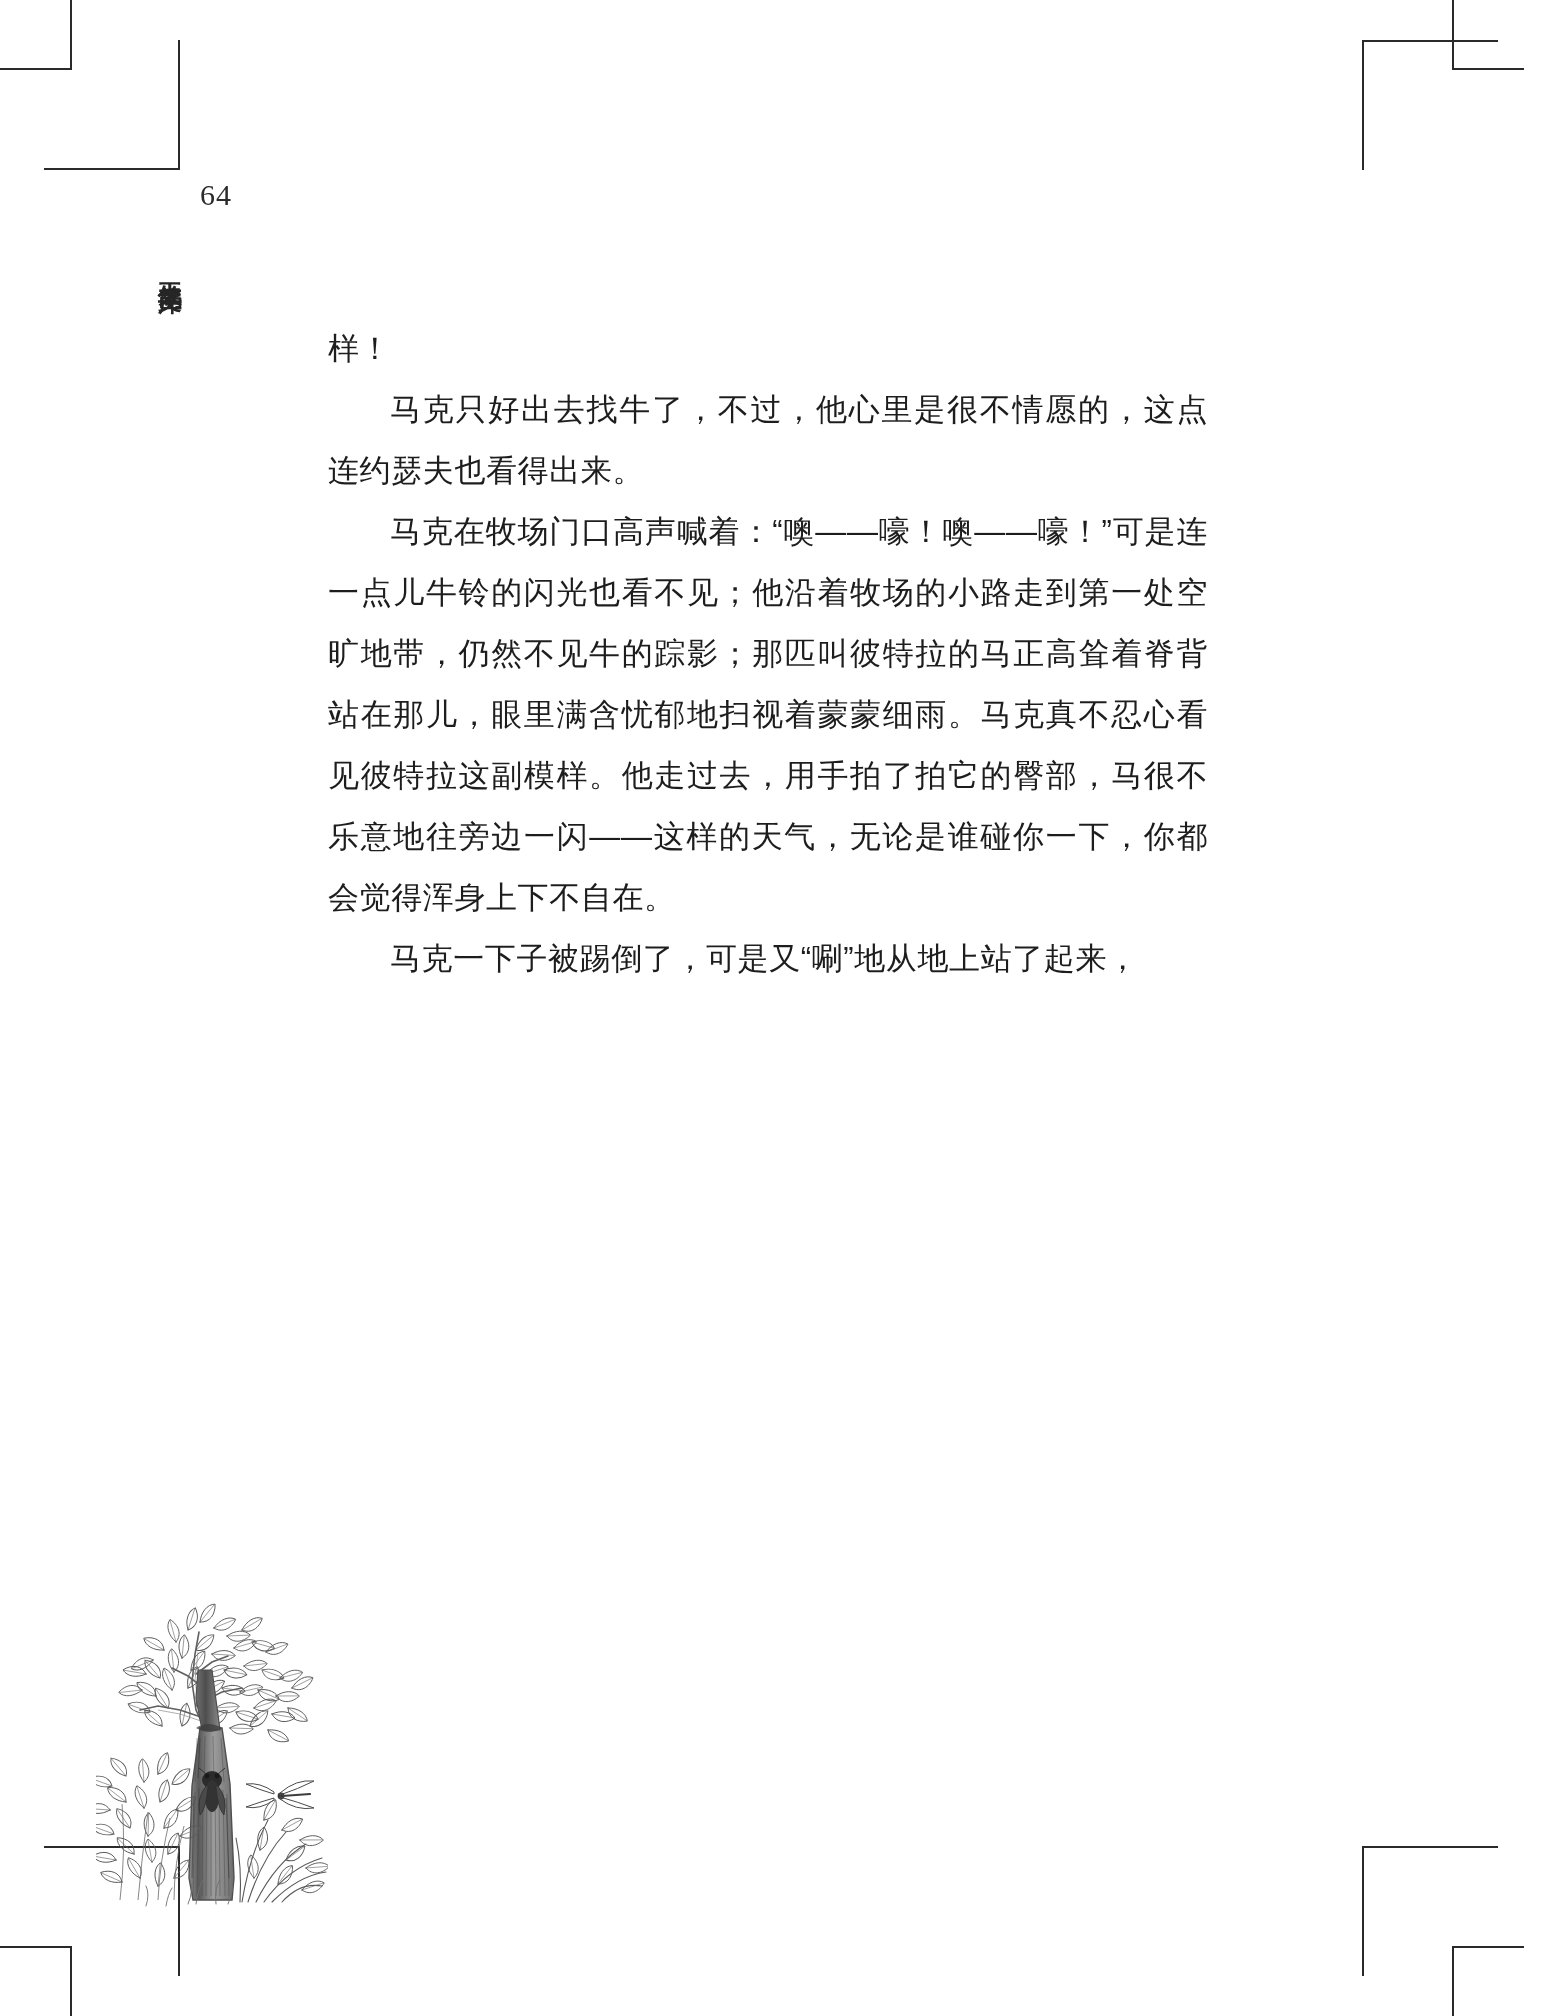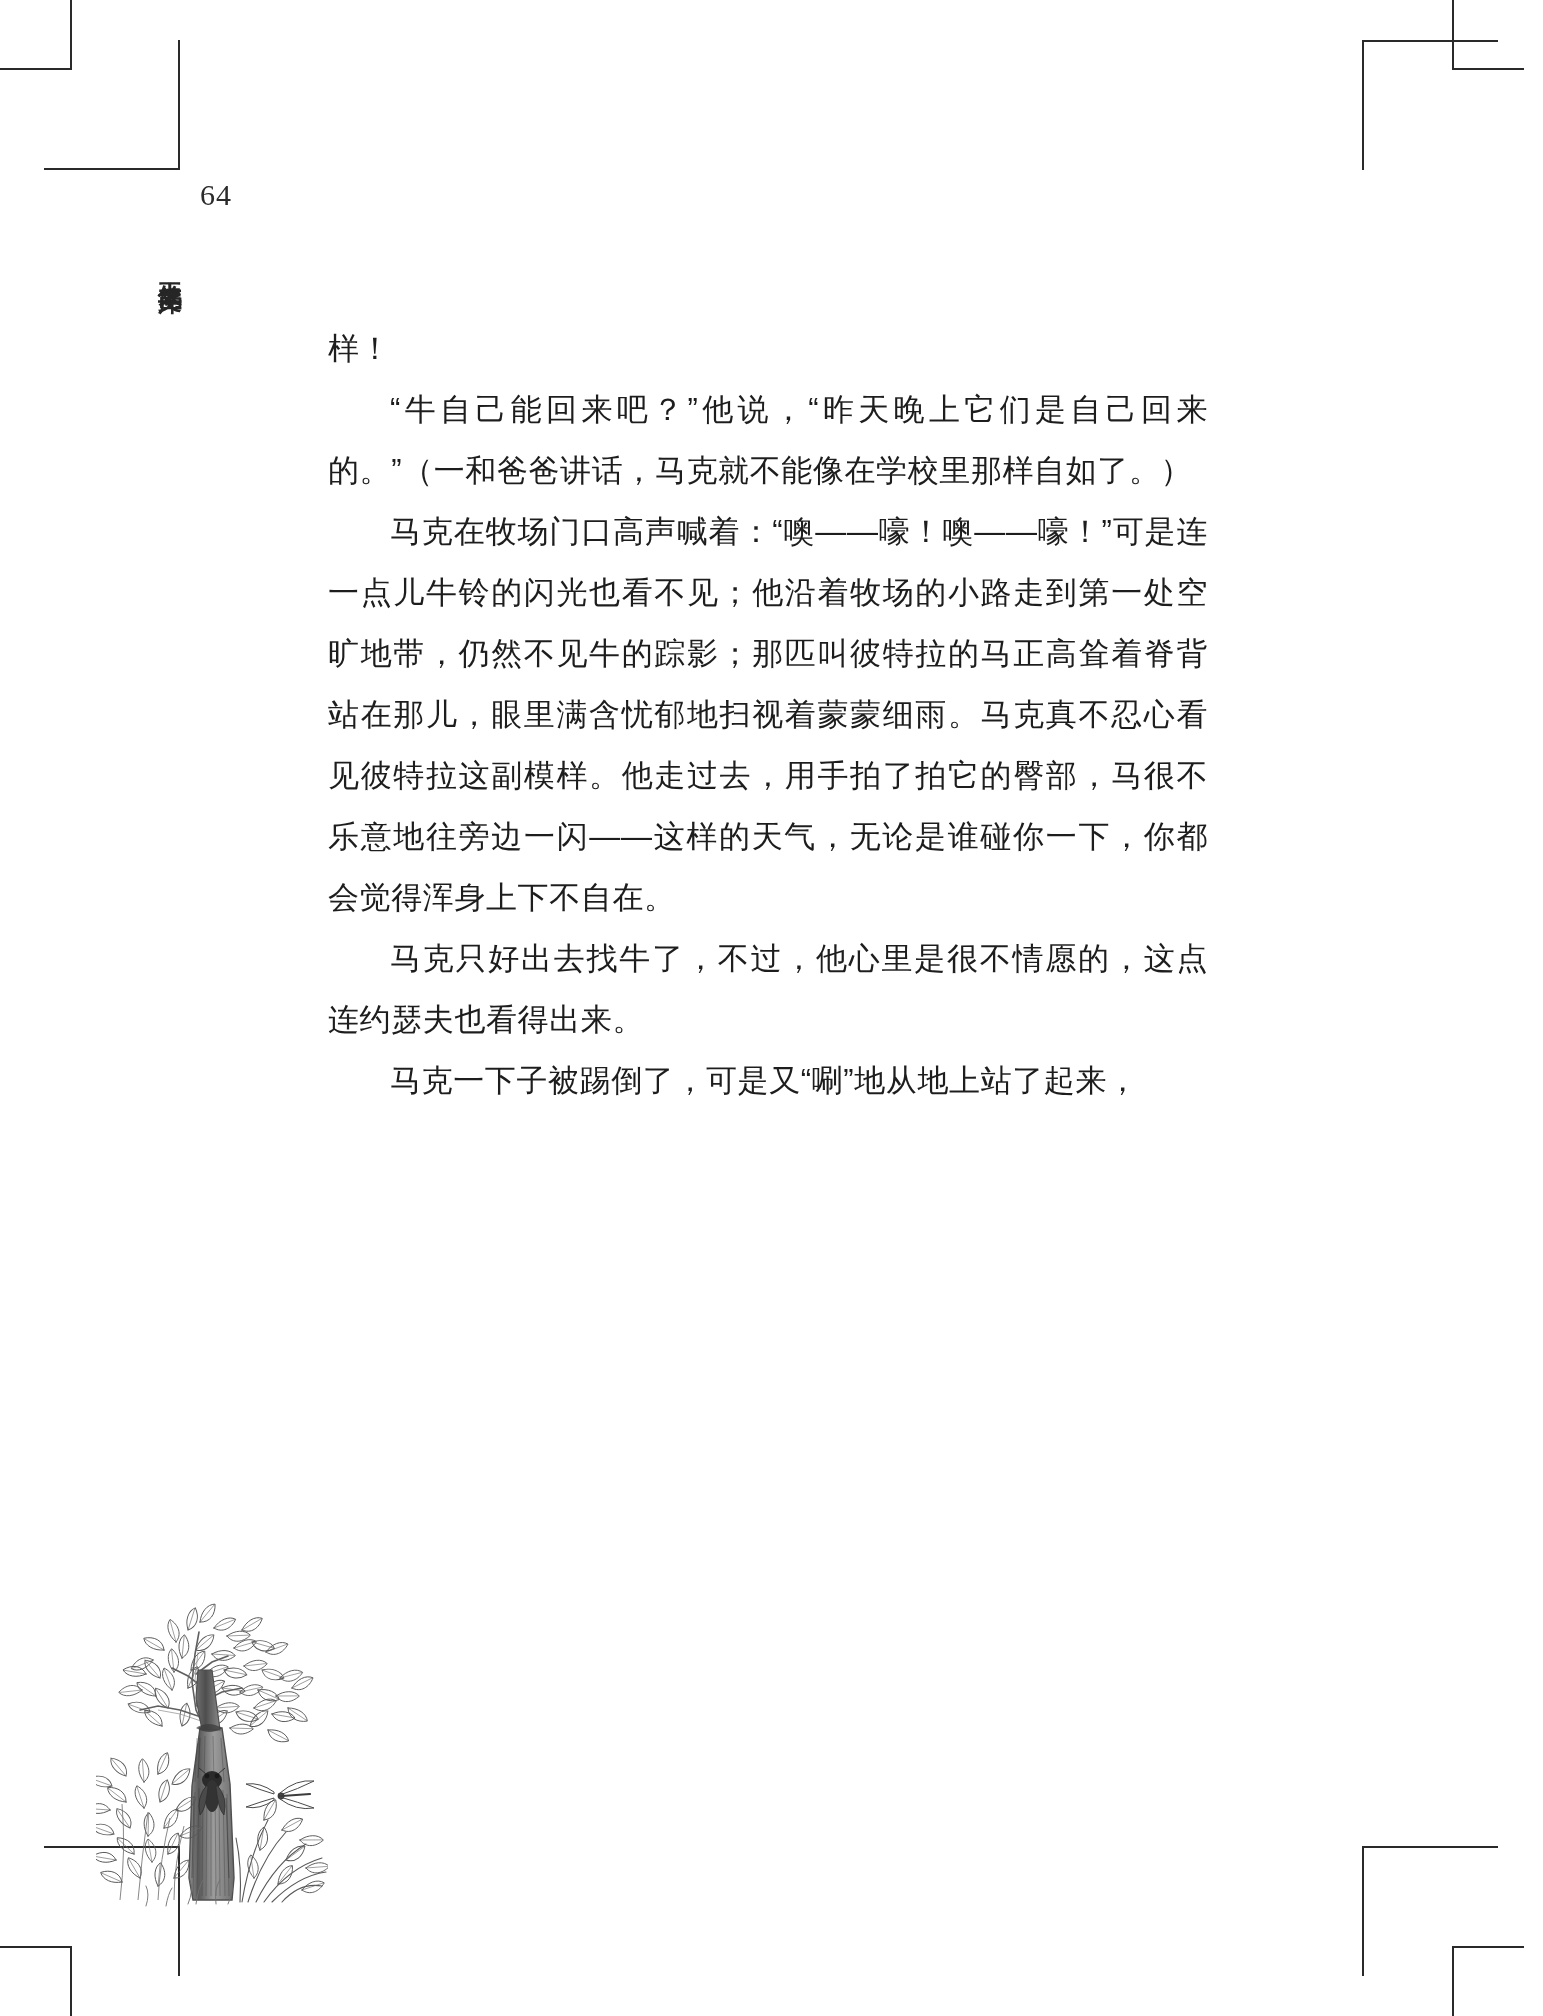--- a/index.html
+++ b/index.html
@@ -130,23 +130,22 @@
     <div class="crop cm-br-v2"></div>
     <div class="crop cm-br-h2"></div>
   </div>
 
   <div class="folio">64</div>
 
   <div class="series-title">大王鸽文库</div>
 
   <div class="body-col">
     <p class="para noindent">样！</p>
-    <p class="para indent">“牛自己能回来吧？”他说，“昨天晚上它们是自己回来的。”（一和爸爸讲话，马克就不能像在学校里那样自如了。）</p>
+    <p class="para indent">马克只好出去找牛了，不过，他心里是很不情愿的，这点连约瑟夫也看得出来。</p>
     <p class="para indent">马克在牧场门口高声喊着：“噢——嚎！噢——嚎！”可是连一点儿牛铃的闪光也看不见；他沿着牧场的小路走到第一处空旷地带，仍然不见牛的踪影；那匹叫彼特拉的马正高耸着脊背站在那儿，眼里满含忧郁地扫视着蒙蒙细雨。马克真不忍心看见彼特拉这副模样。他走过去，用手拍了拍它的臀部，马很不乐意地往旁边一闪——这样的天气，无论是谁碰你一下，你都会觉得浑身上下不自在。</p>
-    <p class="para indent">马克只好出去找牛了，不过，他心里是很不情愿的，这点连约瑟夫也看得出来。</p>
     <p class="para indent">马克一下子被踢倒了，可是又“唰”地从地上站了起来，</p>
   </div>
 
   <div class="illustration">
     <svg viewBox="0 0 232 330" xmlns="http://www.w3.org/2000/svg">
       <defs>
         <linearGradient id="barkG" x1="0" y1="0" x2="1" y2="0">
           <stop offset="0%" stop-color="#8d8d8d"></stop>
           <stop offset="22%" stop-color="#5a5a5a"></stop>
           <stop offset="55%" stop-color="#9c9c9c"></stop>

